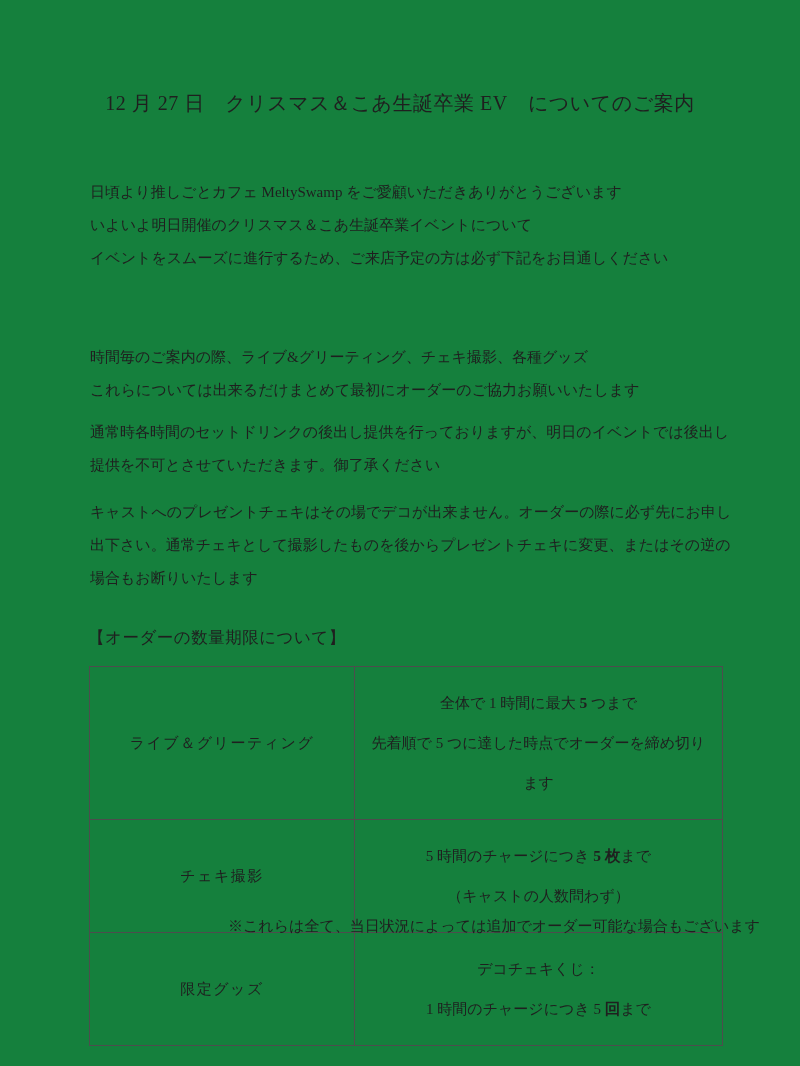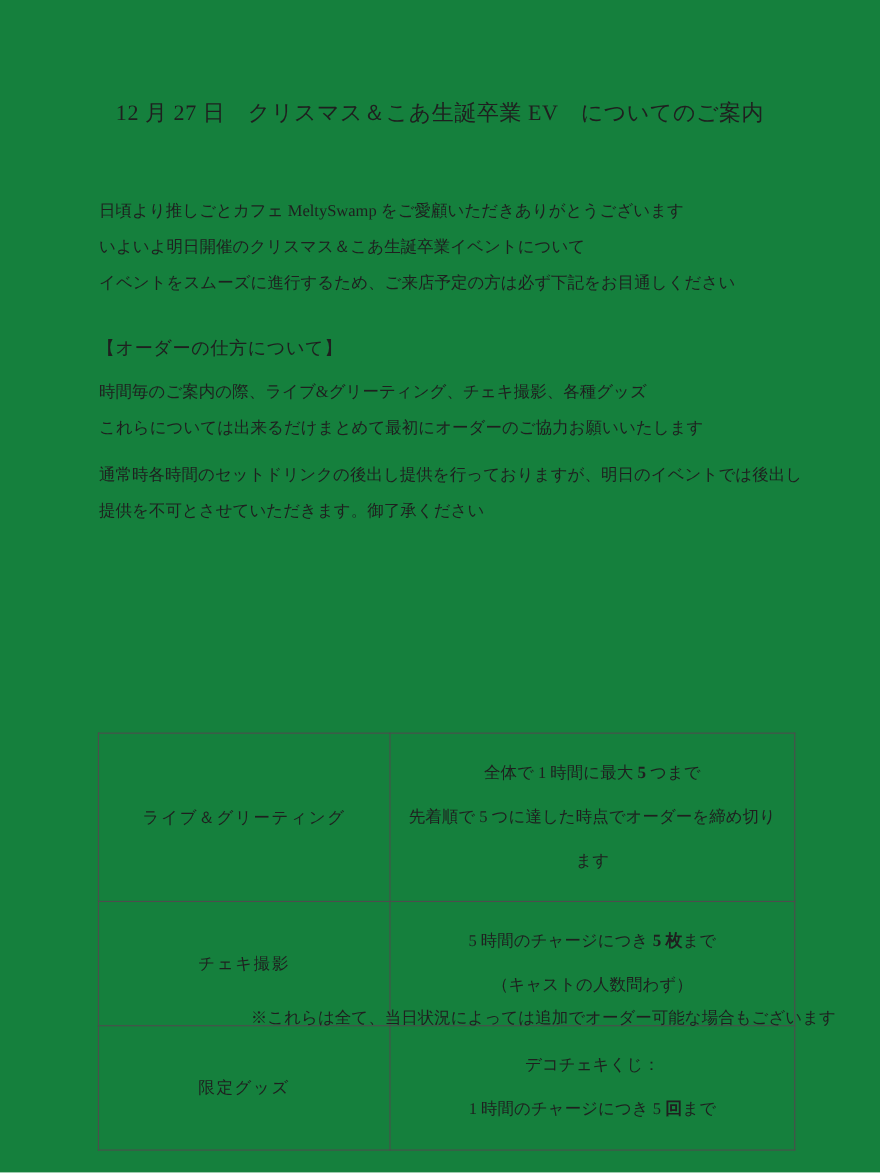--- a/index.html
+++ b/index.html
@@ -89,33 +89,38 @@
 <div class="page">
 
   <h1 class="doc-title">12 月 27 日　クリスマス＆こあ生誕卒業 EV　についてのご案内</h1>
 
   <div class="block" style="top:176px">
     <div class="line">日頃より推しごとカフェ MeltySwamp をご愛顧いただきありがとうございます</div>
     <div class="line">いよいよ明日開催のクリスマス＆こあ生誕卒業イベントについて</div>
     <div class="line">イベントをスムーズに進行するため、ご来店予定の方は必ず下記をお目通しください</div>
   </div>
 
-  <h2 class="heading" style="top:300px">【オーダーの仕方について】</h2>
 
   <div class="block" style="top:416px">
     <div class="line">通常時各時間のセットドリンクの後出し提供を行っておりますが、明日のイベントでは後出し</div>
     <div class="line">提供を不可とさせていただきます。御了承ください</div>
   </div>
 
   <div class="block" style="top:341px">
     <div class="line">時間毎のご案内の際、ライブ&amp;グリーティング、チェキ撮影、各種グッズ</div>
     <div class="line">これらについては出来るだけまとめて最初にオーダーのご協力お願いいたします</div>
   </div>
 
+  <div class="block" style="top:496px">
+    <div class="line">キャストへのプレゼントチェキはその場でデコが出来ません。オーダーの際に必ず先にお申し</div>
+    <div class="line">出下さい。通常チェキとして撮影したものを後からプレゼントチェキに変更、またはその逆の</div>
+    <div class="line">場合もお断りいたします</div>
+  </div>
 
+  <h2 class="heading" style="top:621px">【オーダーの数量期限について】</h2>
 
   <table class="limits">
     <tbody>
       <tr style="height:79px">
         <td class="label-cell">ライブ＆グリーティング</td>
         <td class="value-cell">
           <div class="cell-line"><span>全体で 1 時間に最大 </span><b>5</b><span> つまで</span></div>
           <div class="cell-line"><span></span><b></b><span>先着順で 5 つに達した時点でオーダーを締め切ります</span></div>
         </td>
       </tr>

